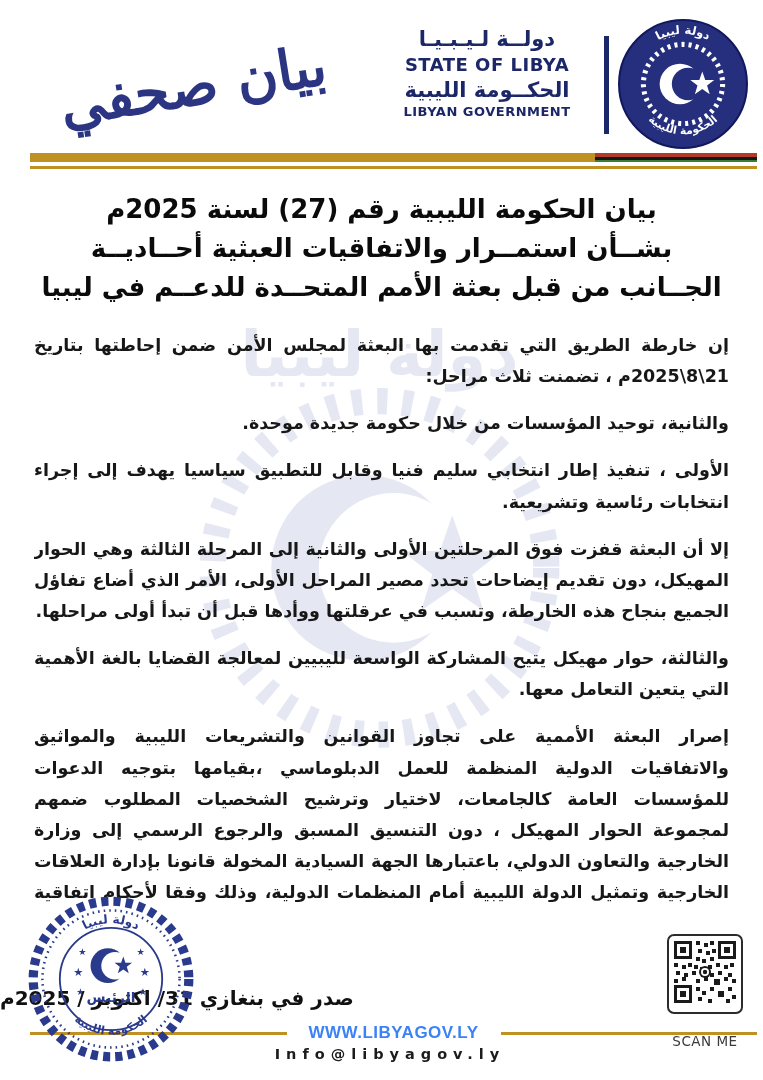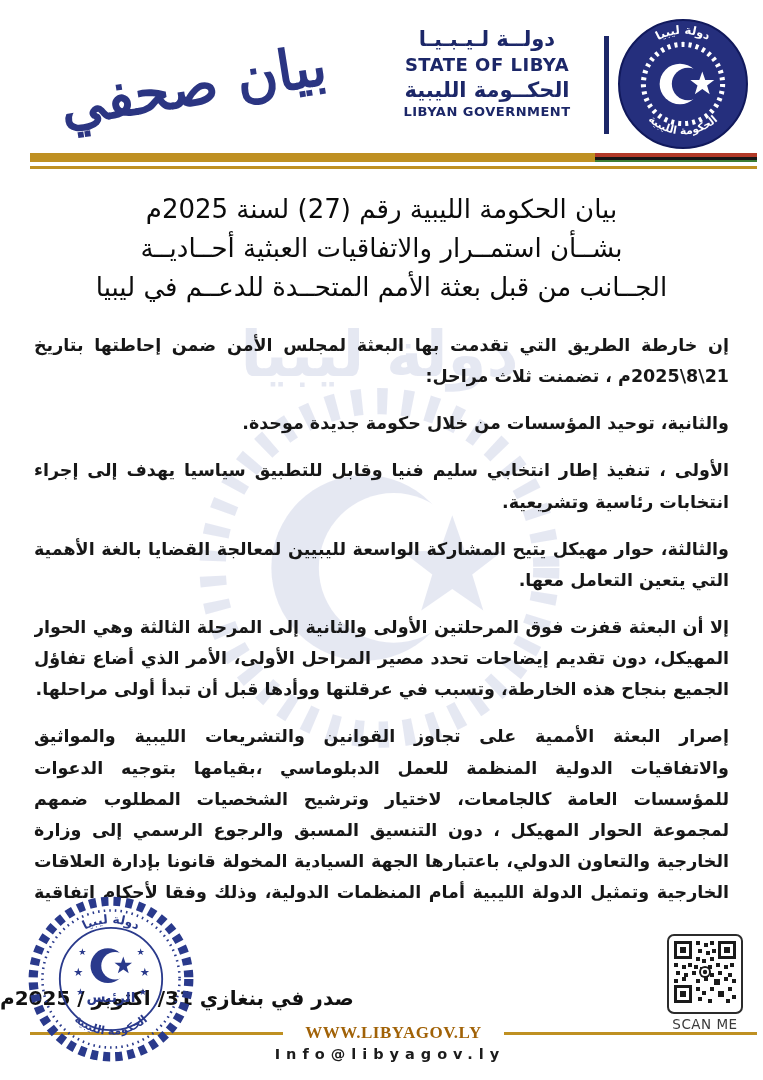--- a/index.html
+++ b/index.html
@@ -30,21 +30,21 @@
   .divider-main{display:flex;height:9px;}
   .divider-gold{flex:1;background:#bf9022;}
   .divider-flag{width:162px;display:flex;flex-direction:column;}
   .flag-red{height:4px;background:#b23a28;}
   .flag-black{height:3px;background:#161616;}
   .flag-green{height:2px;background:#3c7d35;}
   .divider-thin{margin-top:4px;height:2.5px;background:#bf9022;}
   
   .title-block{
     position:absolute;top:190px;left:40px;right:40px;text-align:center;direction:rtl;
-    color:#0b0b0b;font-weight:normal;font-size:26px;line-height:1.5;
+    color:#0b0b0b;font-weight:bold;font-size:26px;line-height:1.5;
   }
   
   .watermark{position:absolute;left:122px;top:300px;width:515px;height:465px;opacity:.15;z-index:0;}
   .body-block{
     position:absolute;top:314px;left:34px;right:34px;height:588px;overflow:hidden;
     direction:rtl;z-index:2;
   }
   .body-block p{
     margin:16px 0 13px 0;text-align:justify;font-weight:bold;color:#171717;
     font-size:17.5px;line-height:1.78;
@@ -53,32 +53,32 @@
   .stamp{position:absolute;left:24px;top:892px;width:174px;height:174px;z-index:3;}
   .issued-line{
     position:absolute;top:986px;left:0;right:0;text-align:left;direction:rtl;
     font-size:20px;font-weight:bold;color:#111;z-index:2;
   }
   .site-row{
     position:absolute;top:1023px;left:30px;right:6px;display:flex;align-items:center;z-index:2;
   }
   .site-line{flex:1;height:3px;background:#bf9022;}
   .site-text{
-    padding:0 22px;font-size:17px;font-weight:bold;color:#a16207;letter-spacing:.5px;
-    font-family:Liberation Serif, serif;
+    padding:0 22px;font-size:17px;font-weight:bold;color:#3b82f6;letter-spacing:.5px;
+    font-family:Liberation Sans, sans-serif;
   }
   .email-line{
     position:absolute;top:1046px;left:17px;right:0;text-align:center;
     font-size:14.5px;color:#1c1c1c;letter-spacing:6px;font-weight:bold;z-index:2;
   }
   .qr-block{position:absolute;right:16px;top:934px;width:84px;text-align:center;z-index:4;}
   .qr-frame{
     display:inline-block;border:2.5px solid #2b2b2b;border-radius:7px;padding:3px;background:#fff;
   }
-  .qr-label{font-size:13.5px;color:#3a3a3a;margin-top:2px;letter-spacing:.5px;}
+  .qr-label{font-size:13.5px;color:#3a3a3a;margin-top:19px;letter-spacing:.5px;}
 </style>
 </head>
 <body>
 
 <div class="page">
 
   <div class="calligraphy">بيان صحفي</div>
 
   <div class="org-block">
     <div class="org-ar1">دولــة لـيـبـيـا</div>
@@ -132,22 +132,22 @@
     </g>
     <circle cx="235" cy="265" r="92" fill="#5a6ab0"></circle>
     <circle cx="264" cy="265" r="74" fill="#ffffff"></circle>
     <polygon fill="#5a6ab0" transform="translate(322,265) scale(2.6)" points="0,-20 4.7,-6.5 19,-6.2 7.6,2.5 11.8,16.2 0,8 -11.8,16.2 -7.6,2.5 -19,-6.2 -4.7,-6.5"></polygon>
   </svg>
 
   <div class="body-block">
       <p>إن خارطة الطريق التي تقدمت بها البعثة لمجلس الأمن ضمن إحاطتها بتاريخ 21\8\2025م ، تضمنت ثلاث مراحل:</p>
       <p>والثانية، توحيد المؤسسات من خلال حكومة جديدة موحدة.</p>
       <p>الأولى ، تنفيذ إطار انتخابي سليم فنيا وقابل للتطبيق سياسيا يهدف إلى إجراء انتخابات رئاسية وتشريعية.</p>
+      <p>إلا أن البعثة قفزت فوق المرحلتين الأولى والثانية إلى المرحلة الثالثة وهي الحوار المهيكل، دون تقديم إيضاحات تحدد مصير المراحل الأولى، الأمر الذي أضاع تفاؤل الجميع بنجاح هذه الخارطة، وتسبب في عرقلتها ووأدها قبل أن تبدأ أولى مراحلها.</p>
       <p>والثالثة، حوار مهيكل يتيح المشاركة الواسعة لليبيين لمعالجة القضايا بالغة الأهمية التي يتعين التعامل معها.</p>
-      <p>إلا أن البعثة قفزت فوق المرحلتين الأولى والثانية إلى المرحلة الثالثة وهي الحوار المهيكل، دون تقديم إيضاحات تحدد مصير المراحل الأولى، الأمر الذي أضاع تفاؤل الجميع بنجاح هذه الخارطة، وتسبب في عرقلتها ووأدها قبل أن تبدأ أولى مراحلها.</p>
       <p>إصرار البعثة الأممية على تجاوز القوانين والتشريعات الليبية والمواثيق والاتفاقيات الدولية المنظمة للعمل الدبلوماسي ،بقيامها بتوجيه الدعوات للمؤسسات العامة كالجامعات، لاختيار وترشيح الشخصيات المطلوب ضمهم لمجموعة الحوار المهيكل ، دون التنسيق المسبق والرجوع الرسمي إلى وزارة الخارجية والتعاون الدولي، باعتبارها الجهة السيادية المخولة قانونا بإدارة العلاقات الخارجية وتمثيل الدولة الليبية أمام المنظمات الدولية، وذلك وفقا لأحكام اتفاقية فيينا للعلاقات الدبلوماسية لعام 1961 ومبدأ سيادة الدول المنصوص عليه في ميثاق الأمم المتحدة المادة (2) فقرة (7) ووفقا لتعليمات الحكومة الليبية بهذا الخصوص.</p>
     </div>
 
   <svg class="stamp" viewBox="0 0 170 170">
     <defs>
       <path id="stamp-top-arc" d="M 38,58 A 54 54 0 0 1 132,58" fill="none"></path>
       <path id="stamp-bottom-arc" d="M 38,112 A 54 54 0 0 0 132,112" fill="none"></path>
     </defs>
     <circle cx="85" cy="85" r="76" fill="none" stroke="#2a3a8c" stroke-width="9" stroke-dasharray="7 5"></circle>
     <circle cx="85" cy="85" r="67" fill="none" stroke="#2a3a8c" stroke-width="2.5" stroke-dasharray="1.5 4"></circle>

